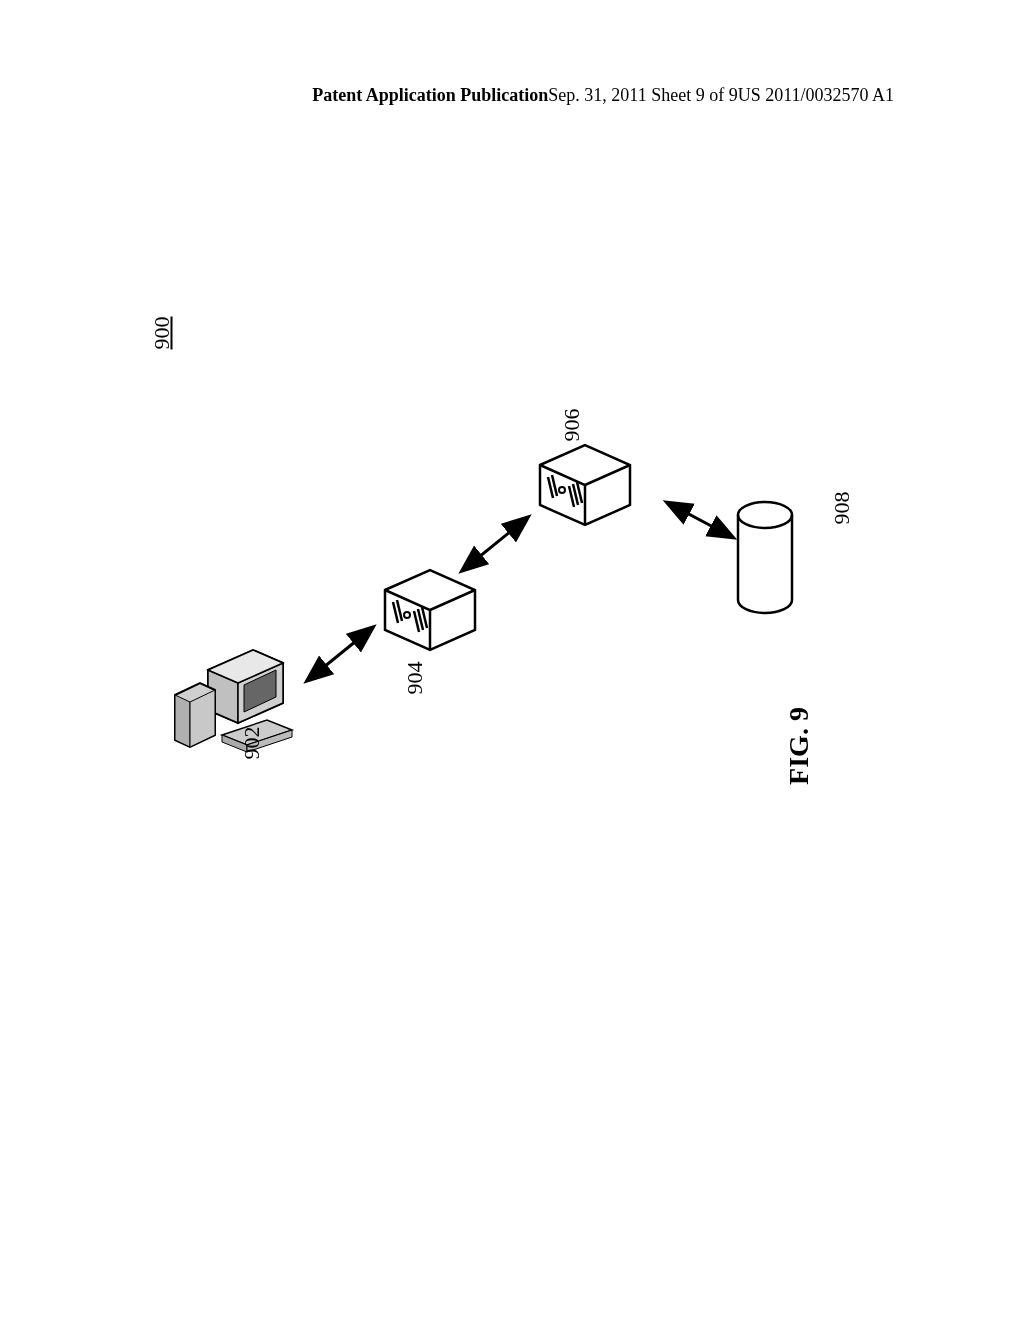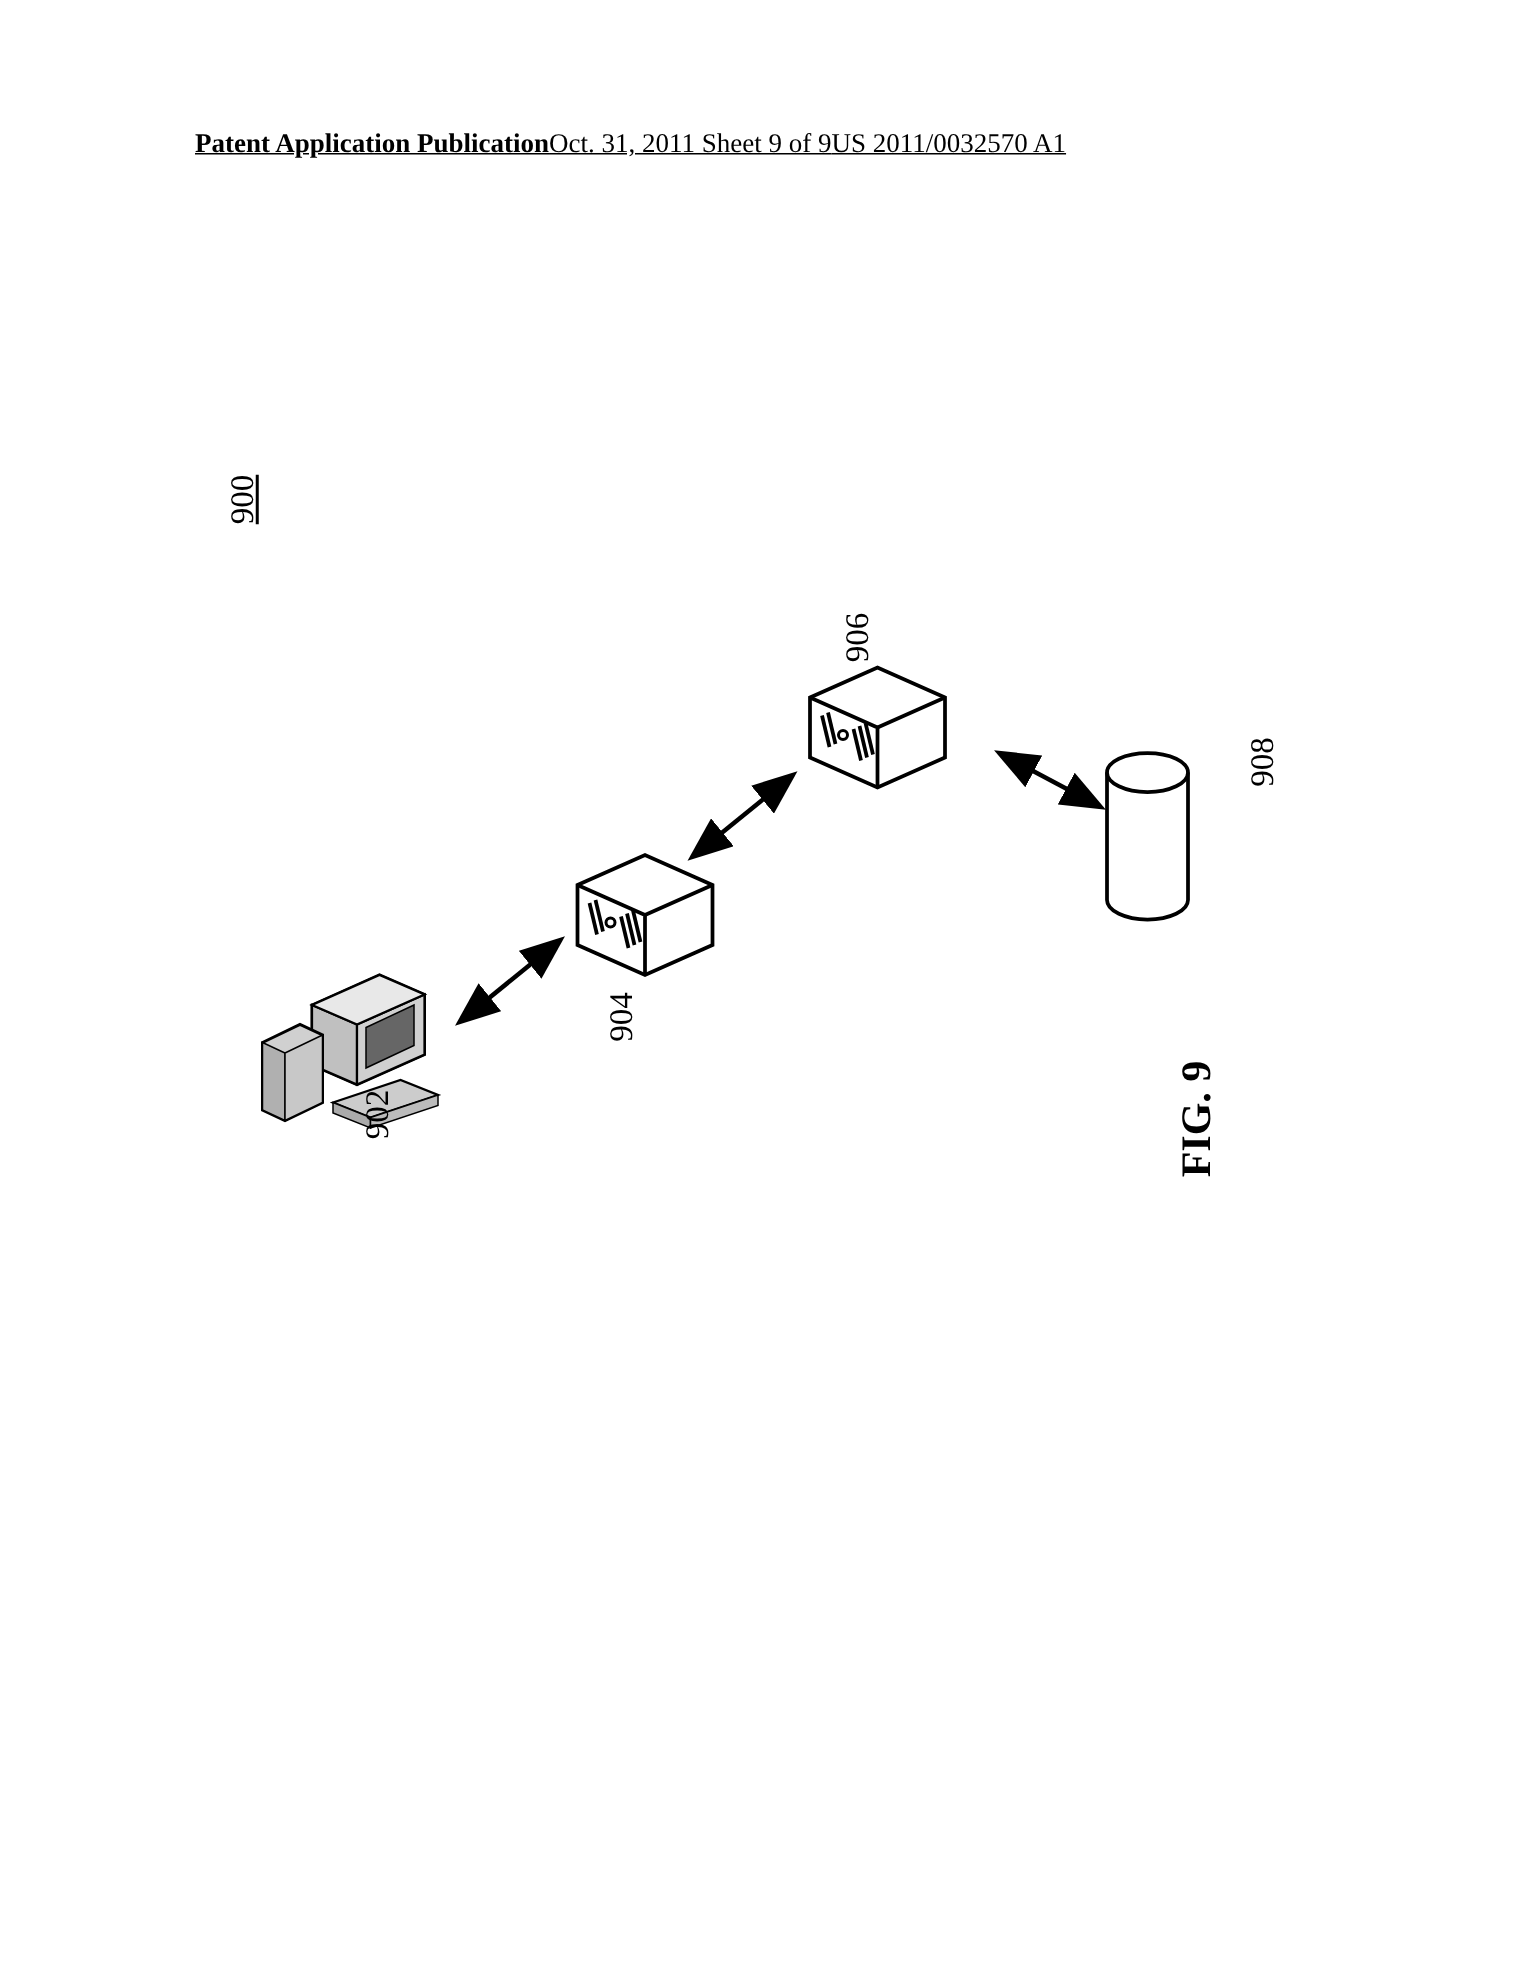--- a/index.html
+++ b/index.html
@@ -15,24 +15,23 @@
       font-family: "Times New Roman", serif;
       position: relative;
     }
     
     .header {
       position: absolute;
       top: 85px;
       left: 0;
       right: 0;
       display: flex;
-      justify-content: flex-start;
+      justify-content: flex-end;
       padding: 0 130px;
       font-size: 18px;
-      text-decoration: underline;
     }
     
     .header-left {
       font-weight: bold;
     }
     
     .header-center {
       font-weight: normal;
     }
     
@@ -138,21 +137,21 @@
       transform: rotate(-90deg);
       font-size: 28px;
       font-weight: bold;
     }
   </style>
 </head>
 <body>
 
 <div class="header">
   <span class="header-left">Patent Application Publication</span>
-  <span class="header-center">Oct. 31, 2011 Sheet 9 of 9</span>
+  <span class="header-center">Sep. 31, 2011 Sheet 9 of 9</span>
   <span class="header-right">US 2011/0032570 A1</span>
 </div>
 
 <div class="diagram-container">
 
   <div class="figure-number-overall">900</div>
 
   <div class="client-computer">
     <svg width="130" height="115" viewBox="0 0 130 115">
 

